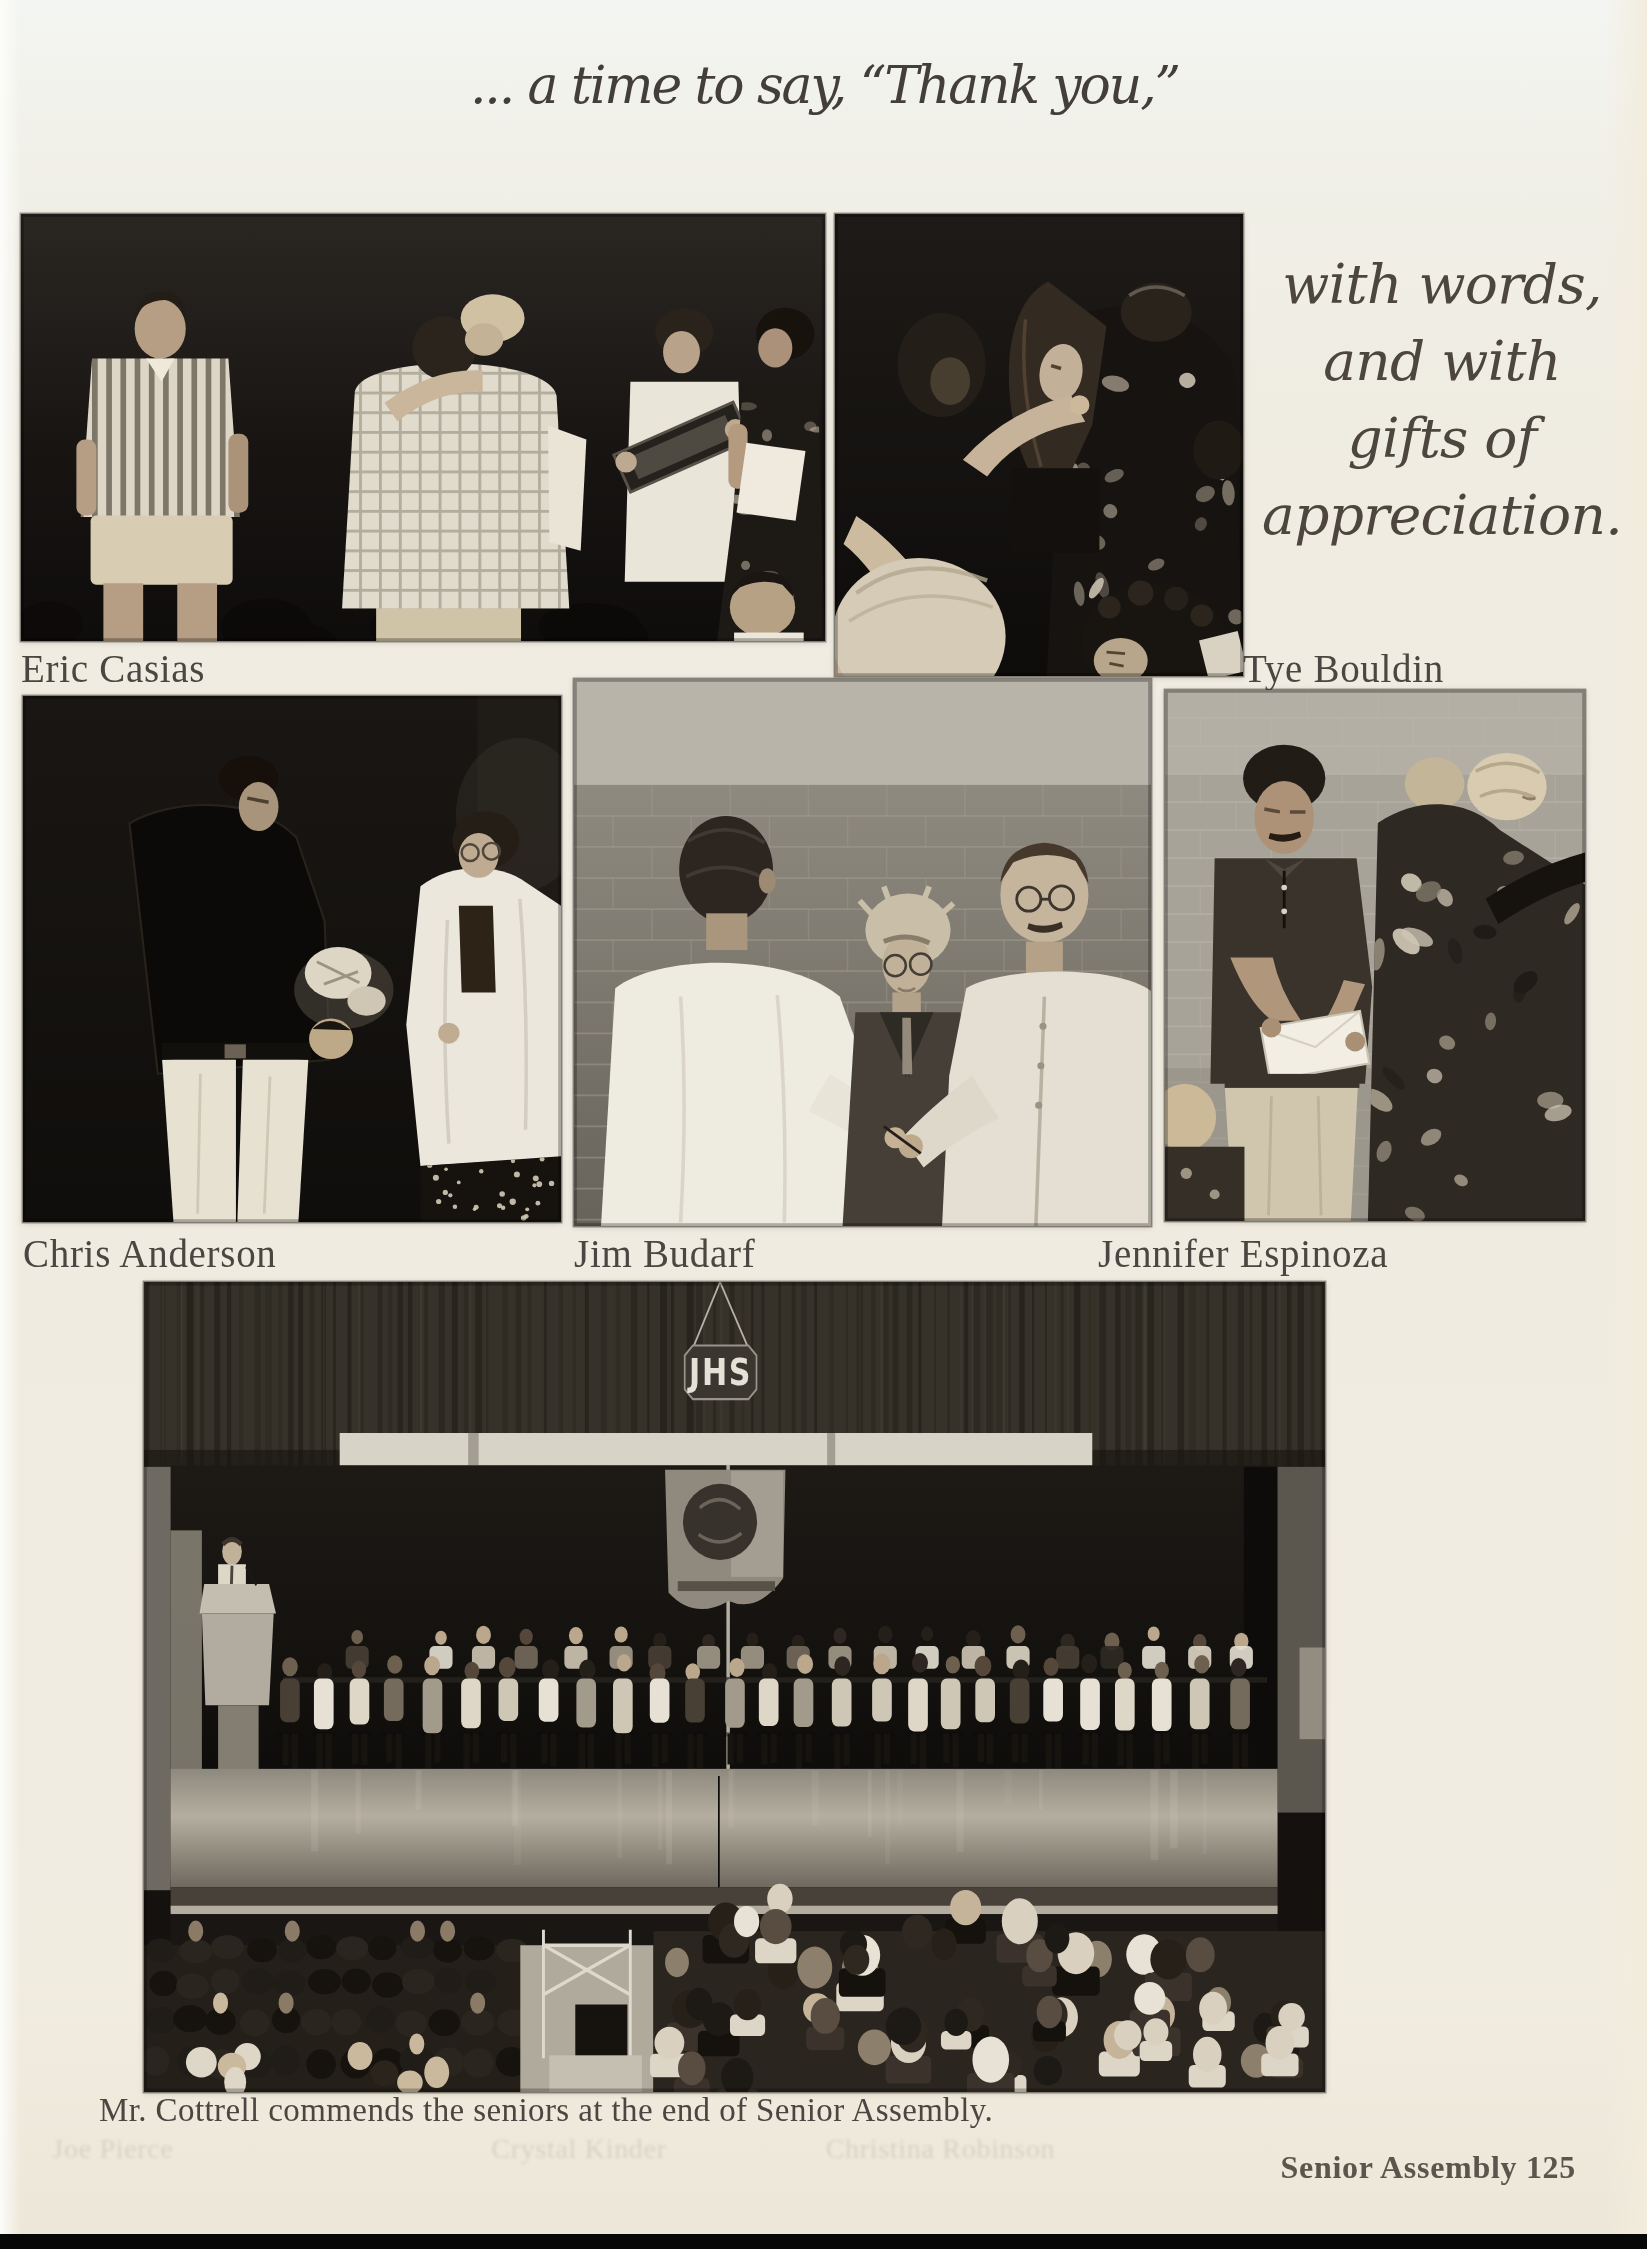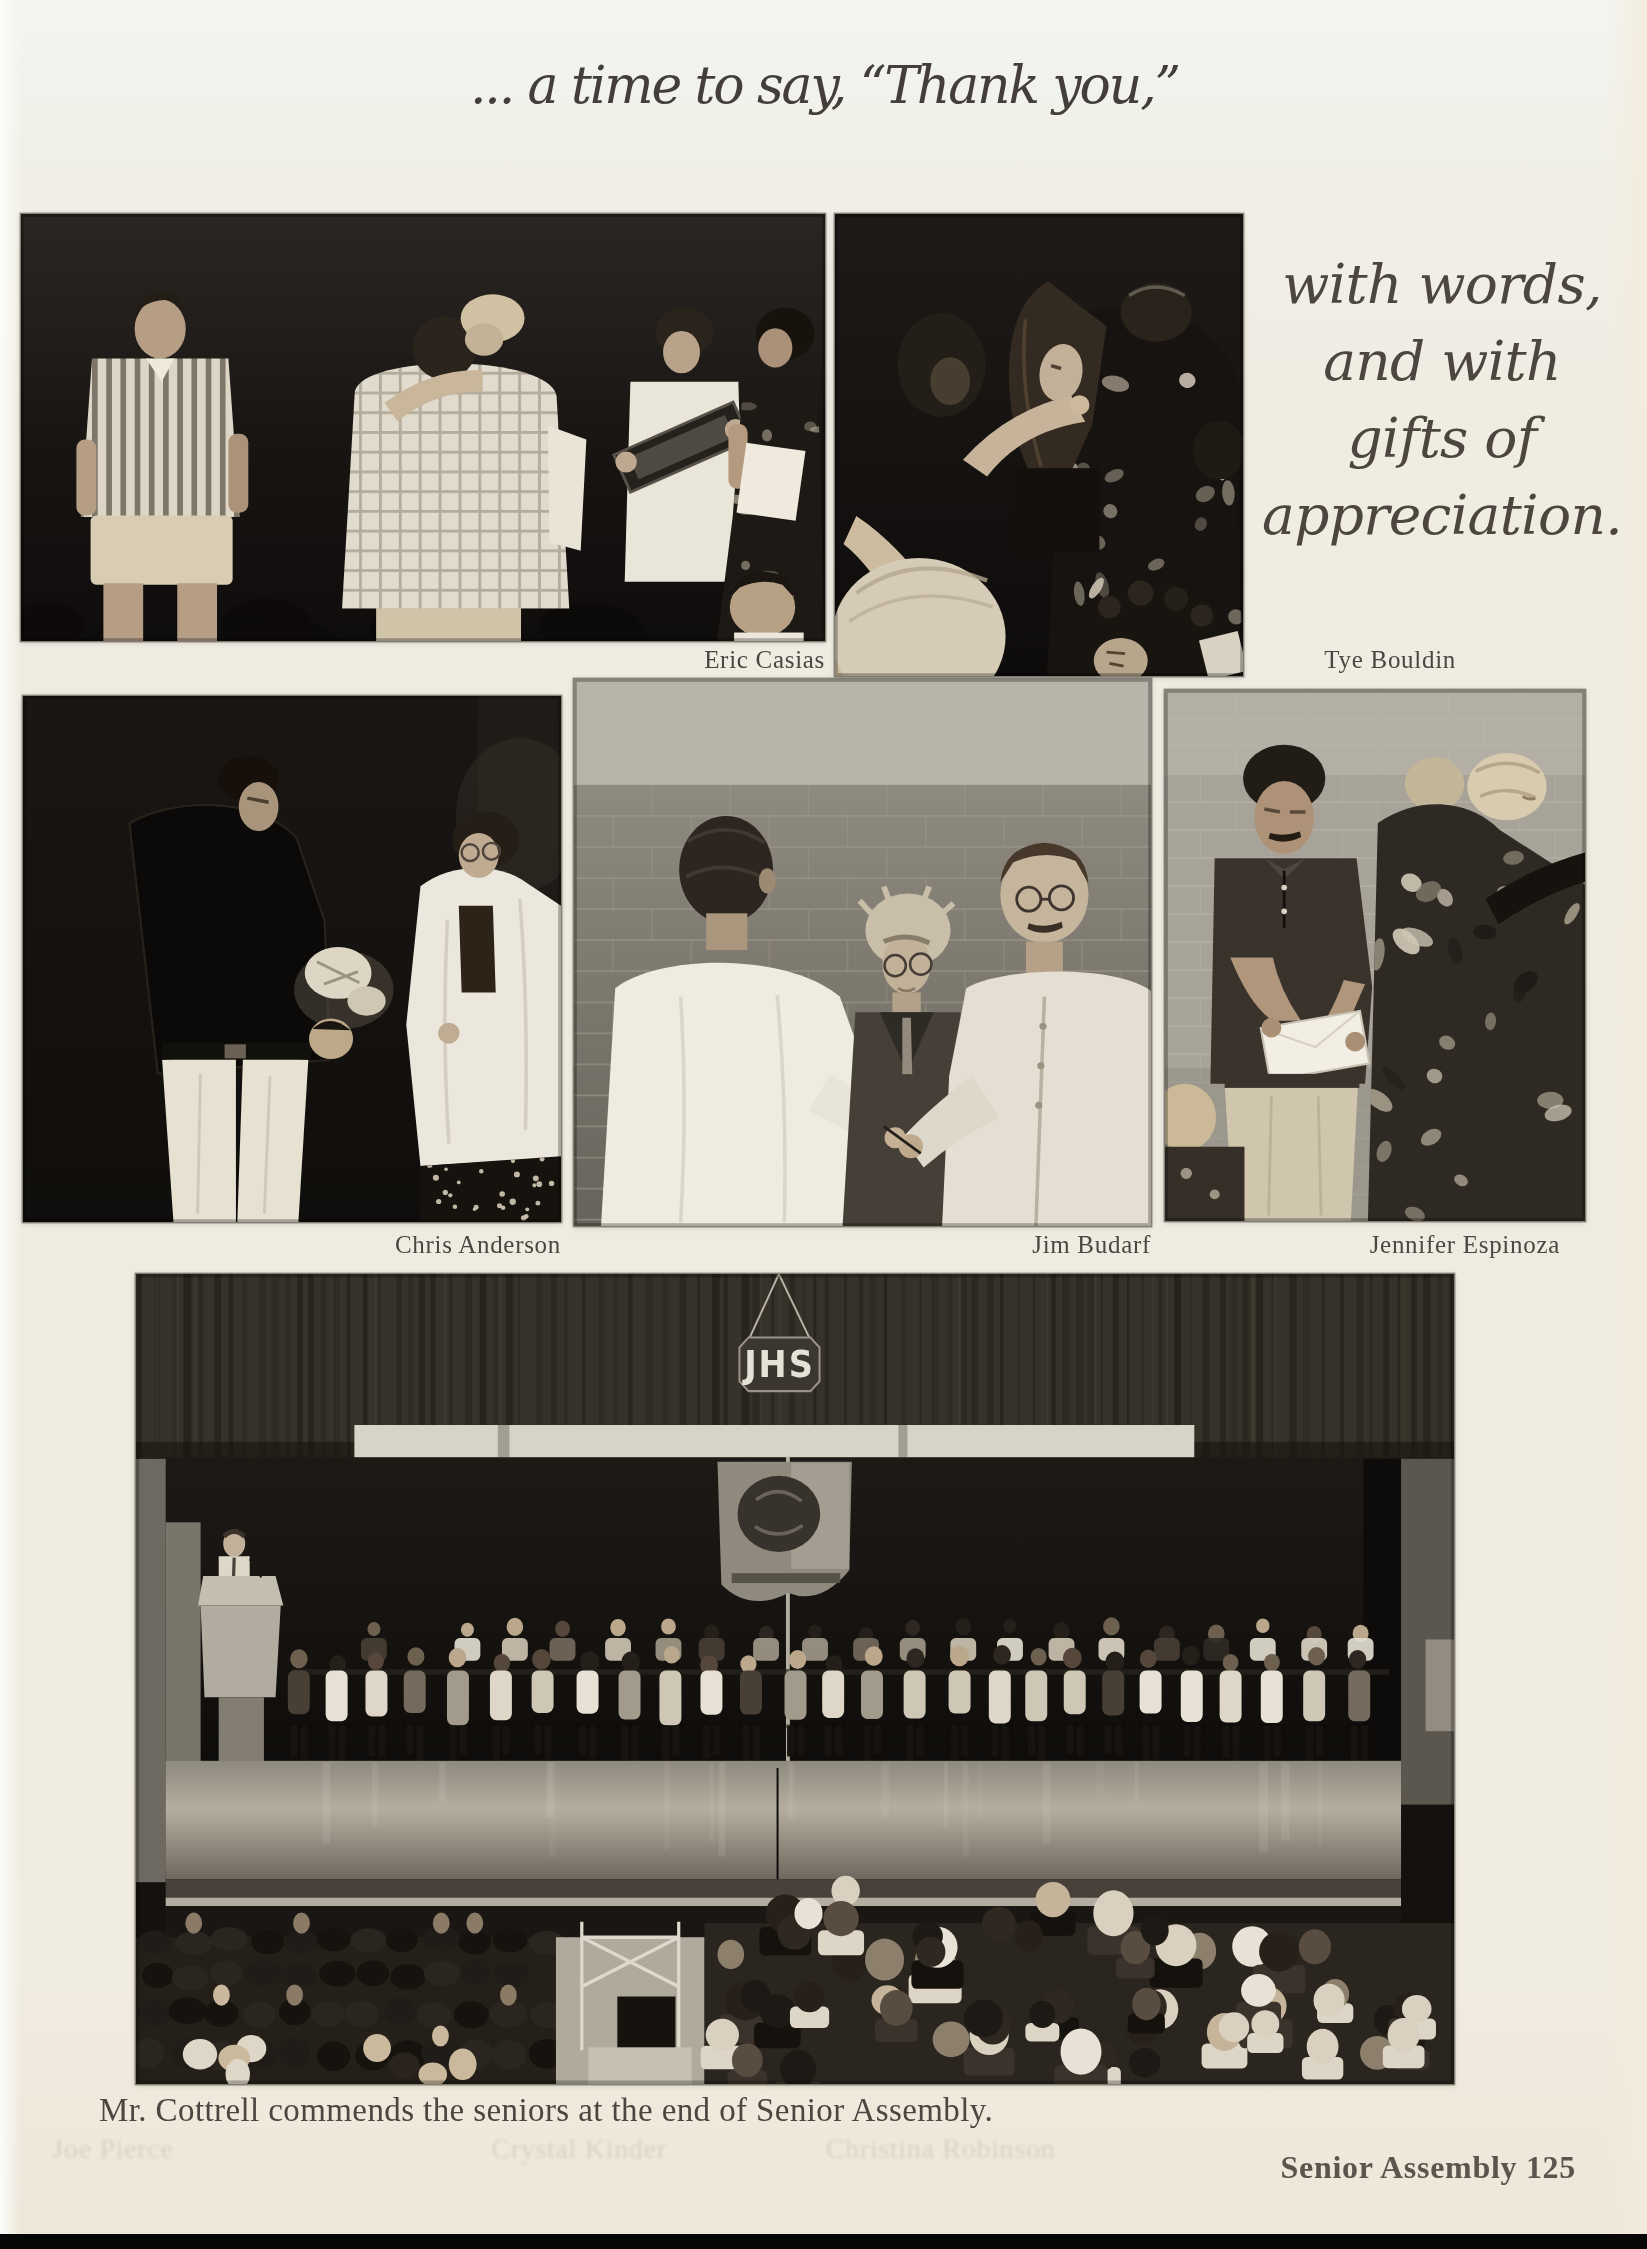--- a/index.html
+++ b/index.html
@@ -15,21 +15,21 @@
     background:linear-gradient(270deg,#f3ecdd,rgba(243,236,221,0));}
   .bottom-strip{position:absolute;left:0;bottom:0;width:100%;height:16.3px;background:#070707;}
   .title{
     position:absolute;left:36px;top:55px;width:1577px;margin:0;
     text-align:center;font-family:"DejaVu Serif",serif;font-style:italic;font-weight:normal;
     font-size:52px;letter-spacing:-2.1px;color:#433e39;white-space:nowrap;
   }
   .photo{position:absolute;background:#14110f;
     box-shadow:0 0 0 1.4px rgba(58,52,46,.55),0 1.4px 5.7px rgba(70,62,52,.25);}
   .photo svg{display:block;width:100%;height:100%;}
-  .caption{position:absolute;text-align:right;font-size:25px;color:#4b4641;letter-spacing:0.7px;}
+  .caption{position:absolute;text-align:left;font-size:39px;color:#4b4641;letter-spacing:0.7px;}
   .side-note{
     position:absolute;left:1250px;top:246px;width:384px;text-align:center;
     font-family:"DejaVu Serif",serif;font-style:italic;font-size:55px;line-height:77px;
     color:#4c463f;letter-spacing:-0.7px;
   }
   .side-note div{white-space:nowrap;}
   .footer-caption{position:absolute;left:99px;top:2092px;width:1491px;text-align:left;
     font-size:33px;color:#4b4641;letter-spacing:0.4px;}
   .folio{position:absolute;right:72px;top:2149px;width:497px;text-align:right;
     font-size:32px;font-weight:bold;color:#5a554d;letter-spacing:0.7px;}
@@ -690,21 +690,21 @@
         <ellipse cx="28" cy="610" rx="44" ry="48" fill="#ccb997"></ellipse>
         <rect x="0" y="652" width="112" height="106" fill="#352f28"></rect>
         <circle cx="30" cy="690" r="8" fill="#b8ad99" opacity=".8"></circle>
           <circle cx="70" cy="720" r="7" fill="#b8ad99" opacity=".8"></circle>
       </g>
       <rect x="0" y="0" width="592" height="758" fill="none" stroke="rgba(0,0,0,.5)" stroke-width="8" opacity=".55"></rect>
     </svg>
   </figure>
   <div class="caption" style="left:1098px;top:1231px;width:462px">Jennifer Espinoza</div>
 
-  <figure class="photo" style="left:136px;top:1274px;width:1318px;height:810px;margin:0">
+  <figure class="photo" style="left:136px;top:1274px;width:1181px;height:810px;margin:8px">
     <svg viewBox="0 0 2040 1148" preserveAspectRatio="none">
       <defs>
         <linearGradient id="p6stage" x1="0" y1="0" x2="0" y2="1">
           <stop offset="0" stop-color="#1d1a16"></stop>
             <stop offset="1" stop-color="#0f0d0b"></stop>
         </linearGradient>
         <linearGradient id="p6floor" x1="0" y1="0" x2="0" y2="1">
           <stop offset="0" stop-color="#8e897e"></stop>
             <stop offset=".4" stop-color="#b5aea0"></stop>
             <stop offset="1" stop-color="#6e685e"></stop>

